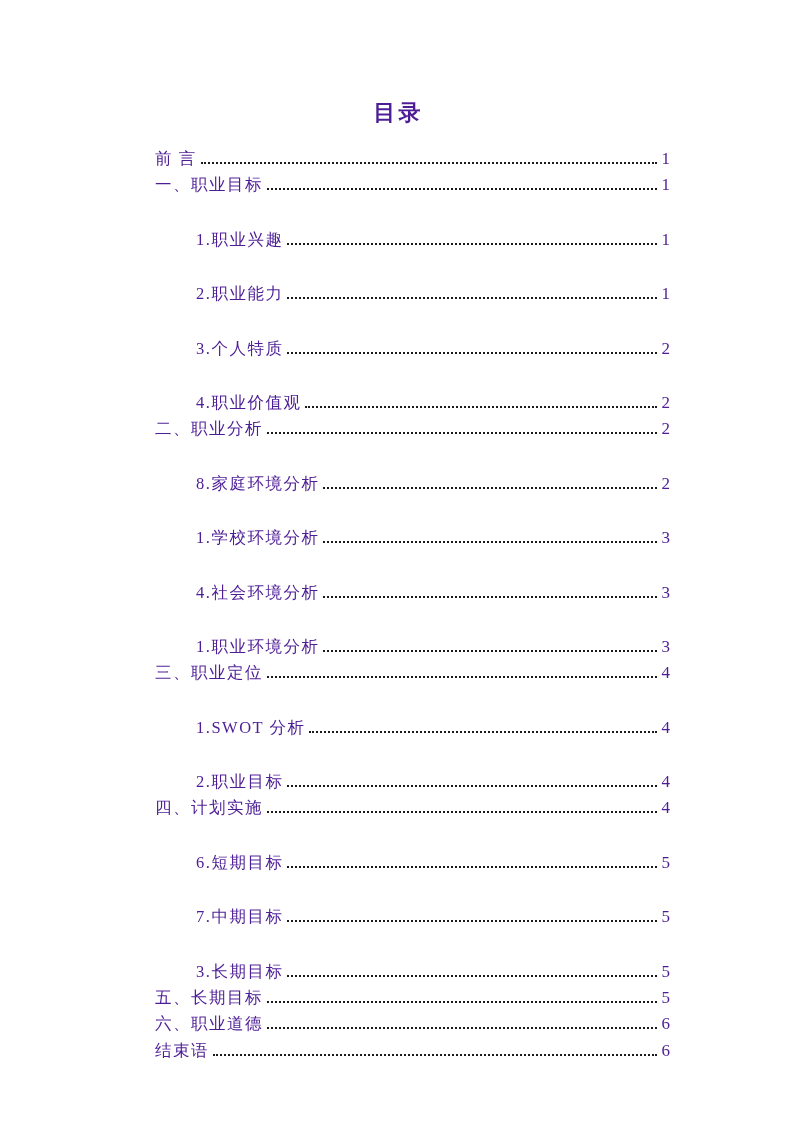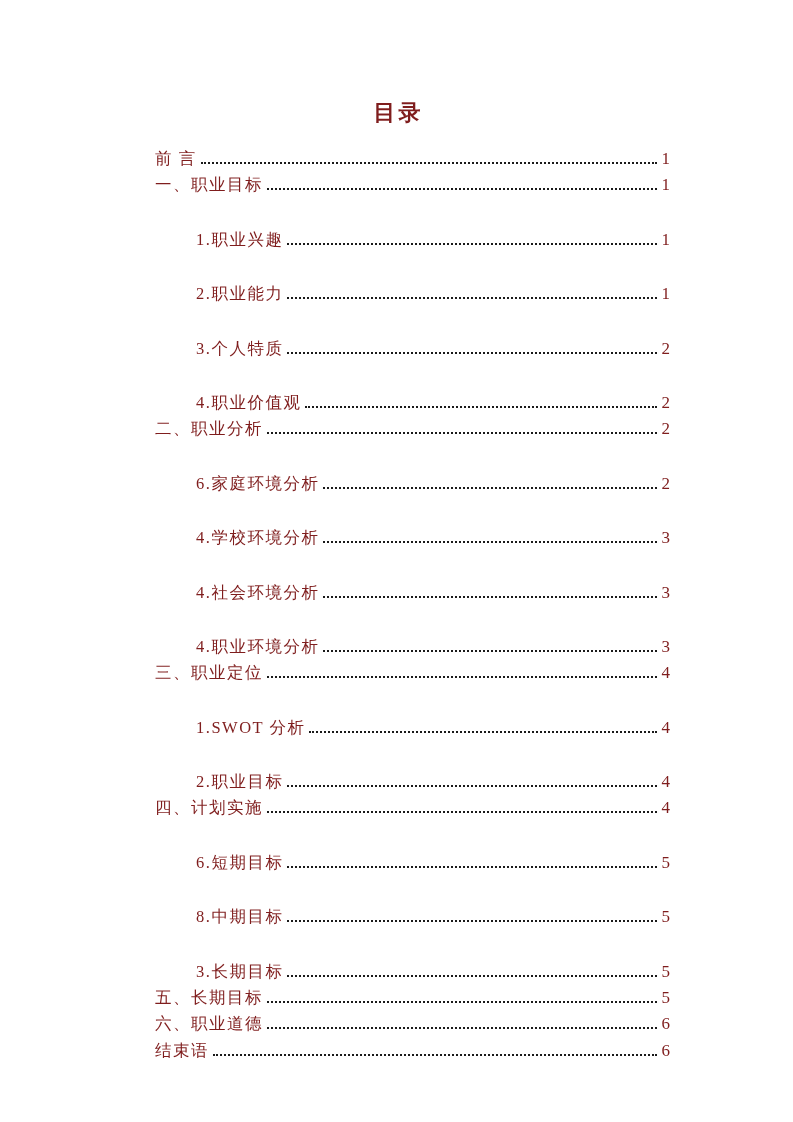--- a/index.html
+++ b/index.html
@@ -7,21 +7,21 @@
     padding: 0;
     background: #ffffff;
   }
   .page {
     position: relative;
     width: 793px;
     height: 1122px;
     background: #ffffff;
     box-sizing: border-box;
     font-family: "Liberation Serif", "DejaVu Serif", serif;
-    color: #7f1d1d;
+    color: #4c1d95;
     overflow: hidden;
   }
   .content {
     position: absolute;
     left: 155px;
     top: 96px;
     width: 515px;
   }
   .doc-title {
     text-align: center;
@@ -112,39 +112,39 @@
         <span class="toc-page">2</span>
       </div>
 
       <div class="toc-row lvl0">
         <span class="toc-label">二、职业分析</span>
         <span class="toc-dots"></span>
         <span class="toc-page">2</span>
       </div>
 
       <div class="toc-row lvl1">
-        <span class="toc-label">6.家庭环境分析</span>
-        <span class="toc-dots"></span>
-        <span class="toc-page">2</span>
-      </div>
-
-      <div class="toc-row lvl1">
-        <span class="toc-label">4.学校环境分析</span>
+        <span class="toc-label">8.家庭环境分析</span>
+        <span class="toc-dots"></span>
+        <span class="toc-page">2</span>
+      </div>
+
+      <div class="toc-row lvl1">
+        <span class="toc-label">1.学校环境分析</span>
         <span class="toc-dots"></span>
         <span class="toc-page">3</span>
       </div>
 
       <div class="toc-row lvl1">
         <span class="toc-label">4.社会环境分析</span>
         <span class="toc-dots"></span>
         <span class="toc-page">3</span>
       </div>
 
       <div class="toc-row lvl1">
-        <span class="toc-label">4.职业环境分析</span>
+        <span class="toc-label">1.职业环境分析</span>
         <span class="toc-dots"></span>
         <span class="toc-page">3</span>
       </div>
 
       <div class="toc-row lvl0">
         <span class="toc-label">三、职业定位</span>
         <span class="toc-dots"></span>
         <span class="toc-page">4</span>
       </div>
 
@@ -166,21 +166,21 @@
         <span class="toc-page">4</span>
       </div>
 
       <div class="toc-row lvl1">
         <span class="toc-label">6.短期目标</span>
         <span class="toc-dots"></span>
         <span class="toc-page">5</span>
       </div>
 
       <div class="toc-row lvl1">
-        <span class="toc-label">8.中期目标</span>
+        <span class="toc-label">7.中期目标</span>
         <span class="toc-dots"></span>
         <span class="toc-page">5</span>
       </div>
 
       <div class="toc-row lvl1">
         <span class="toc-label">3.长期目标</span>
         <span class="toc-dots"></span>
         <span class="toc-page">5</span>
       </div>
 

